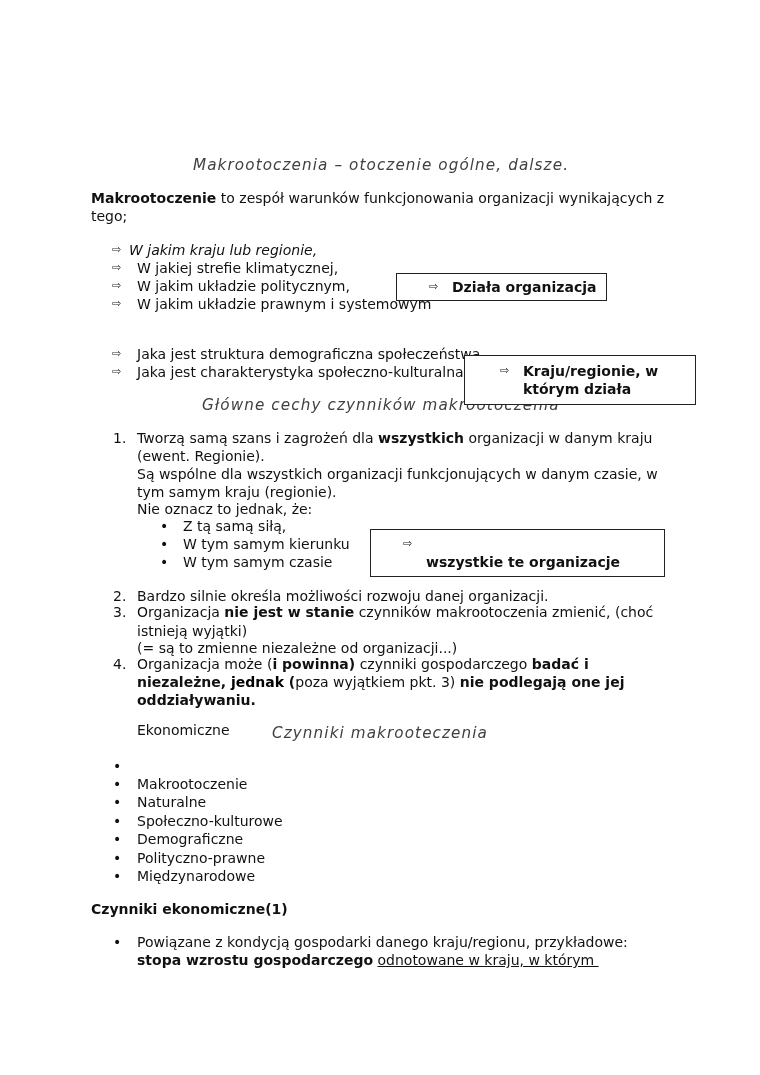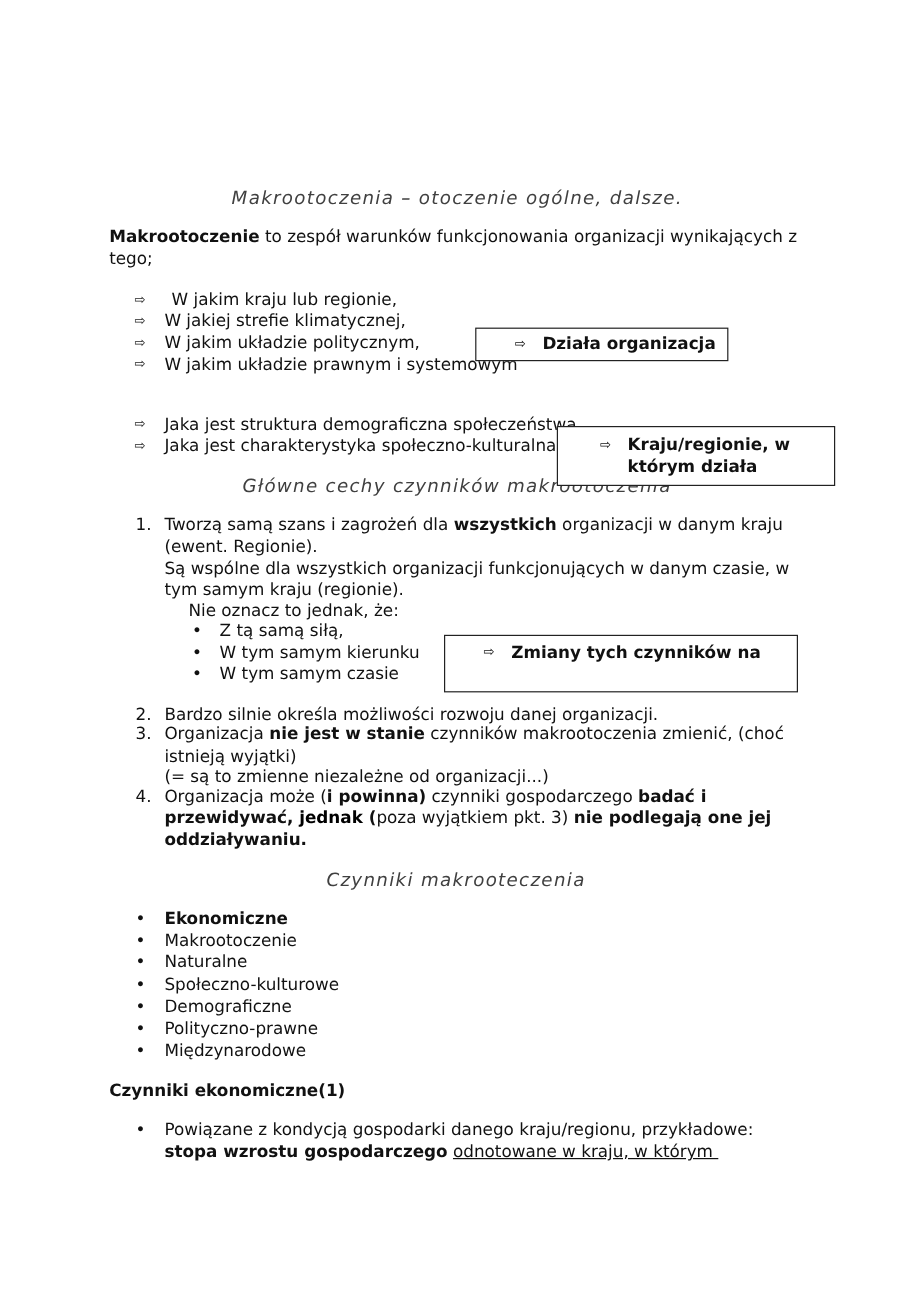--- a/index.html
+++ b/index.html
@@ -58,21 +58,21 @@
   </style>
 </head>
 <body>
 
 <div class="heading" style="left:193px; top:156px;">Makrootoczenia – otoczenie ogólne, dalsze.</div>
 
 <div class="line" style="left:91px; top:189px;"><b>Makrootoczenie</b><span> to zespół warunków funkcjonowania organizacji wynikających z</span></div>
 <div class="line" style="left:91px; top:207px;">tego;</div>
 
 <span class="arrow" style="left:112px; top:241px;">⇨</span>
-<div class="line" style="left:143px; top:241px;"> W jakim kraju lub regionie,</div>
+<div class="line" style="left:129px; top:241px;font-style:italic;"> W jakim kraju lub regionie,</div>
 <span class="arrow" style="left:112px; top:259px;">⇨</span>
 <div class="line" style="left:137px; top:259px;">W jakiej strefie klimatycznej,</div>
 <span class="arrow" style="left:112px; top:277px;">⇨</span>
 <div class="line" style="left:137px; top:277px;">W jakim układzie politycznym,</div>
 <span class="arrow" style="left:112px; top:295px;">⇨</span>
 <div class="line" style="left:137px; top:295px;">W jakim układzie prawnym i systemowym</div>
 
 <div class="callout" style="left:396px; top:273px; width:211px; height:28px;">
   <span class="c-arrow" style="left:32px; top:4px;">⇨</span>
   <span class="c-text" style="left:55px; top:4px;">Działa organizacja</span>
@@ -89,51 +89,51 @@
   <span class="c-arrow" style="left:35px; top:6px;">⇨</span>
   <span class="c-text" style="left:58px; top:6px;">Kraju/regionie, w</span>
   <span class="c-text" style="left:58px; top:24px;">którym działa</span>
 </div>
 
 <span class="num" style="left:113px; top:429px;">1.</span>
 <div class="line" style="left:137px; top:429px;"><span>Tworzą samą szans i zagrożeń dla </span><b>wszystkich</b><span> organizacji w danym kraju</span></div>
 <div class="line" style="left:137px; top:447px;">(ewent. Regionie).</div>
 <div class="line" style="left:137px; top:465px;">Są wspólne dla wszystkich organizacji funkcjonujących w danym czasie, w</div>
 <div class="line" style="left:137px; top:483px;">tym samym kraju (regionie).</div>
-<div class="line" style="left:137px; top:500px;margin-left:20px;">Nie oznacz to jednak, że:</div>
+<div class="line" style="left:137px; top:500px;">Nie oznacz to jednak, że:</div>
 
 <span class="dot" style="left:160px; top:517px;">•</span>
 <div class="line" style="left:183px; top:517px;">Z tą samą siłą,</div>
 <span class="dot" style="left:160px; top:535px;">•</span>
 <div class="line" style="left:183px; top:535px;">W tym samym kierunku</div>
 <span class="dot" style="left:160px; top:553px;">•</span>
 <div class="line" style="left:183px; top:553px;">W tym samym czasie</div>
 
 <div class="callout" style="left:370px; top:529px; width:295px; height:48px;">
   <span class="c-arrow" style="left:32px; top:5px;">⇨</span>
-  <span class="c-text" style="left:55px; top:5px;">Zmiany tych czynników na</span>
+  <span class="c-text" style="left:55px; top:23px;">wszystkie te organizacje</span>
 </div>
 
 <span class="num" style="left:113px; top:587px;">2.</span>
 <div class="line" style="left:137px; top:587px;">Bardzo silnie określa możliwości rozwoju danej organizacji.</div>
 
 <span class="num" style="left:113px; top:603px;">3.</span>
 <div class="line" style="left:137px; top:603px;"><span>Organizacja </span><b>nie jest w stanie</b><span> czynników makrootoczenia zmienić, (choć</span></div>
 <div class="line" style="left:137px; top:622px;">istnieją wyjątki)</div>
 <div class="line" style="left:137px; top:639px;">(= są to zmienne niezależne od organizacji...)</div>
 
 <span class="num" style="left:113px; top:655px;">4.</span>
 <div class="line" style="left:137px; top:655px;"><span>Organizacja może (</span><b>i powinna)</b><span> czynniki gospodarczego </span><b>badać i</b></div>
-<div class="line" style="left:137px; top:673px;"><b>przewidywać, </b><span class="red">jednak</span><b> (</b><span>poza wyjątkiem pkt. 3) </span><b>nie podlegają one jej</b></div>
+<div class="line" style="left:137px; top:673px;"><b>niezależne, </b><span class="red">jednak</span><b> (</b><span>poza wyjątkiem pkt. 3) </span><b>nie podlegają one jej</b></div>
 <div class="line" style="left:137px; top:691px;"><b>oddziaływaniu.</b></div>
 
 <div class="heading" style="left:272px; top:724px;">Czynniki makrooteczenia</div>
 
 <span class="dot" style="left:113px; top:757px;">•</span>
-<div class="line" style="left:137px; top:757px;font-weight:bold;">Ekonomiczne</div>
+<div class="line" style="left:137px; top:721px;">Ekonomiczne</div>
 <span class="dot" style="left:113px; top:775px;">•</span>
 <div class="line" style="left:137px; top:775px;">Makrootoczenie</div>
 <span class="dot" style="left:113px; top:793px;">•</span>
 <div class="line" style="left:137px; top:793px;">Naturalne</div>
 <span class="dot" style="left:113px; top:812px;">•</span>
 <div class="line" style="left:137px; top:812px;">Społeczno-kulturowe</div>
 <span class="dot" style="left:113px; top:830px;">•</span>
 <div class="line" style="left:137px; top:830px;">Demograficzne</div>
 <span class="dot" style="left:113px; top:849px;">•</span>
 <div class="line" style="left:137px; top:849px;">Polityczno-prawne</div>

